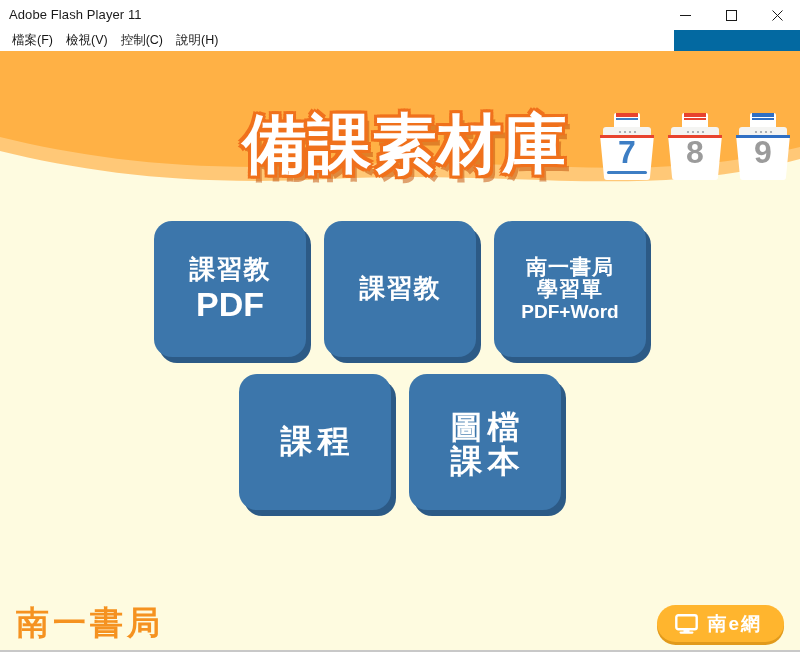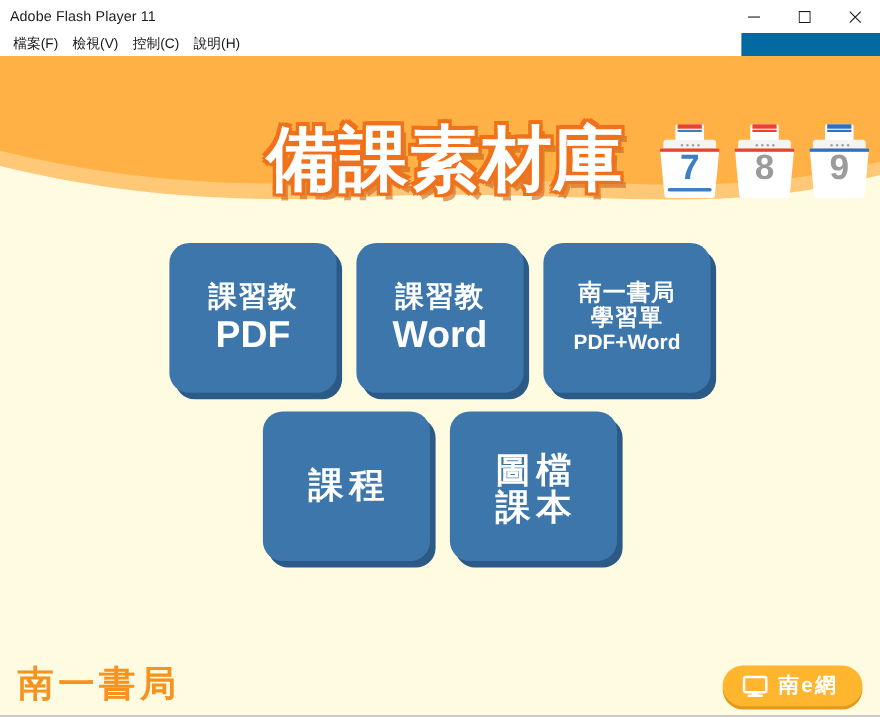--- a/index.html
+++ b/index.html
@@ -370,21 +370,20 @@
 
     <div class="grid">
 
       <div class="grid-row row1">
         <button class="tile">
           <span class="ln ln-cjk-lg">課習教</span>
           <span class="ln ln-lat-lg">PDF</span>
         </button>
         <button class="tile">
           <span class="ln ln-cjk-lg">課習教</span>
-          <span class="ln ln-lat-lg">Word</span>
         </button>
         <button class="tile">
           <span class="ln ln-cjk-sm">南一書局</span>
           <span class="ln ln-cjk-sm">學習單</span>
           <span class="ln ln-lat-sm">PDF+Word</span>
         </button>
       </div>
 
       <div class="grid-row row2">
         <button class="tile">

